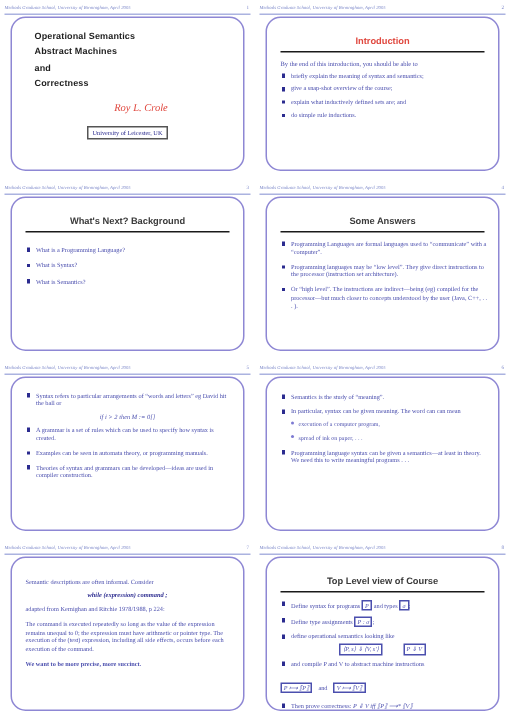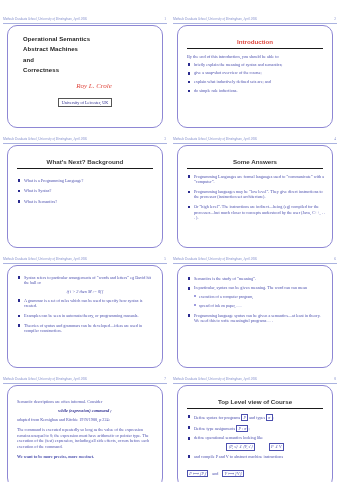--- a/index.html
+++ b/index.html
@@ -1,21 +1,21 @@
 <!DOCTYPE html>
 <html><head>
 <meta charset="utf-8">
 <style>
   html,body{margin:0;padding:0;background:#ffffff;}
   body{width:340px;height:482px;overflow:hidden;
        font-family:"Liberation Serif",serif;}
   .page{width:340px;height:482px;display:grid;
         grid-template-columns:170px 170px;
         grid-template-rows:120px 120px 120px 122px;}
-  .cell{position:relative;box-sizing:border-box;padding:16px 3px 0 3px;}
+  .cell{position:relative;box-sizing:border-box;padding:2px 3px 0 3px;}
   .hdr{display:flex;align-items:baseline;justify-content:space-between;
        height:7px;line-height:7px;}
   .hdr .htxt{font-size:3.1px;color:#7a86c8;letter-spacing:.05px;
              white-space:nowrap;overflow:hidden;font-style:italic;}
   .hdr .hnum{font-size:3.4px;color:#7a86c8;padding-right:1px;}
   .rule{height:.5px;background:#8f9ad6;margin:0 0 1px 0;opacity:.75;}
   .slide{position:relative;box-sizing:border-box;
          height:103px;margin:1px 4px 0 4px;
          border:0.9px solid #8e87d4;border-radius:10px;
          background:#ffffff;padding:6px 7px;overflow:hidden;}

